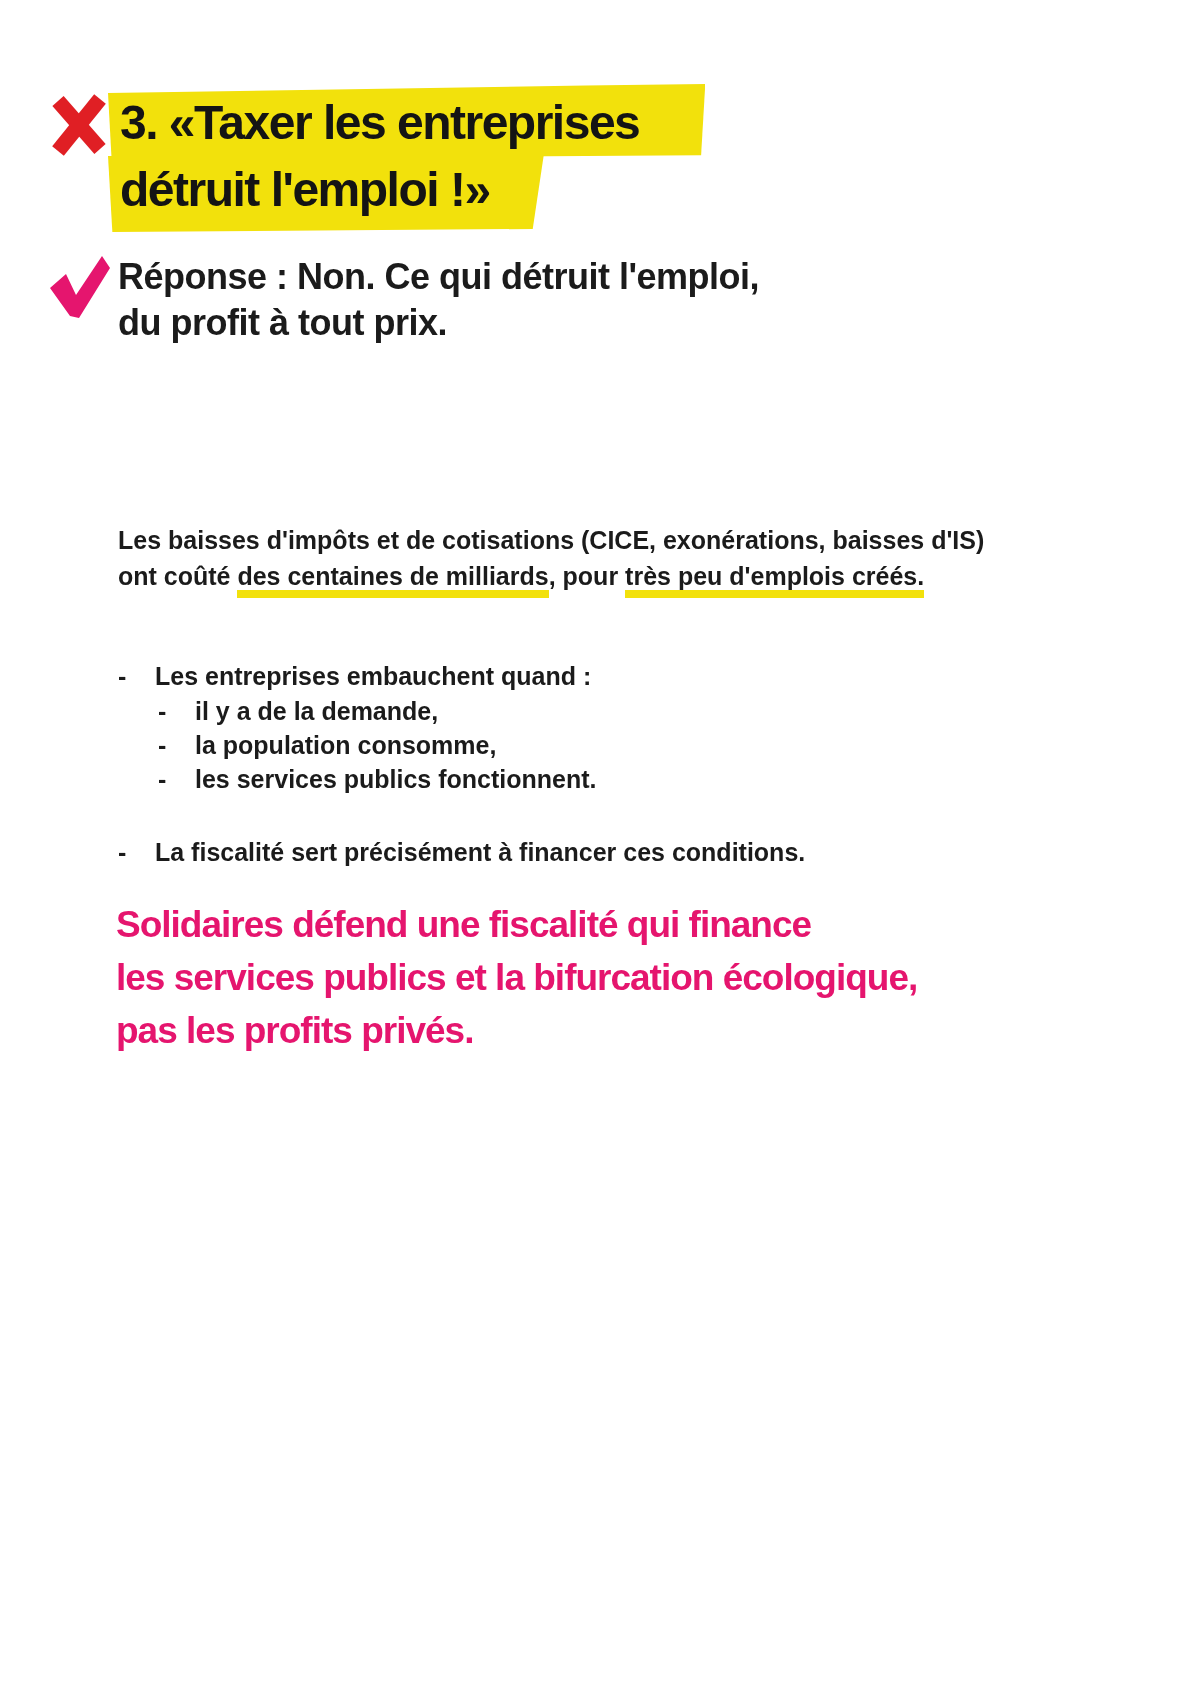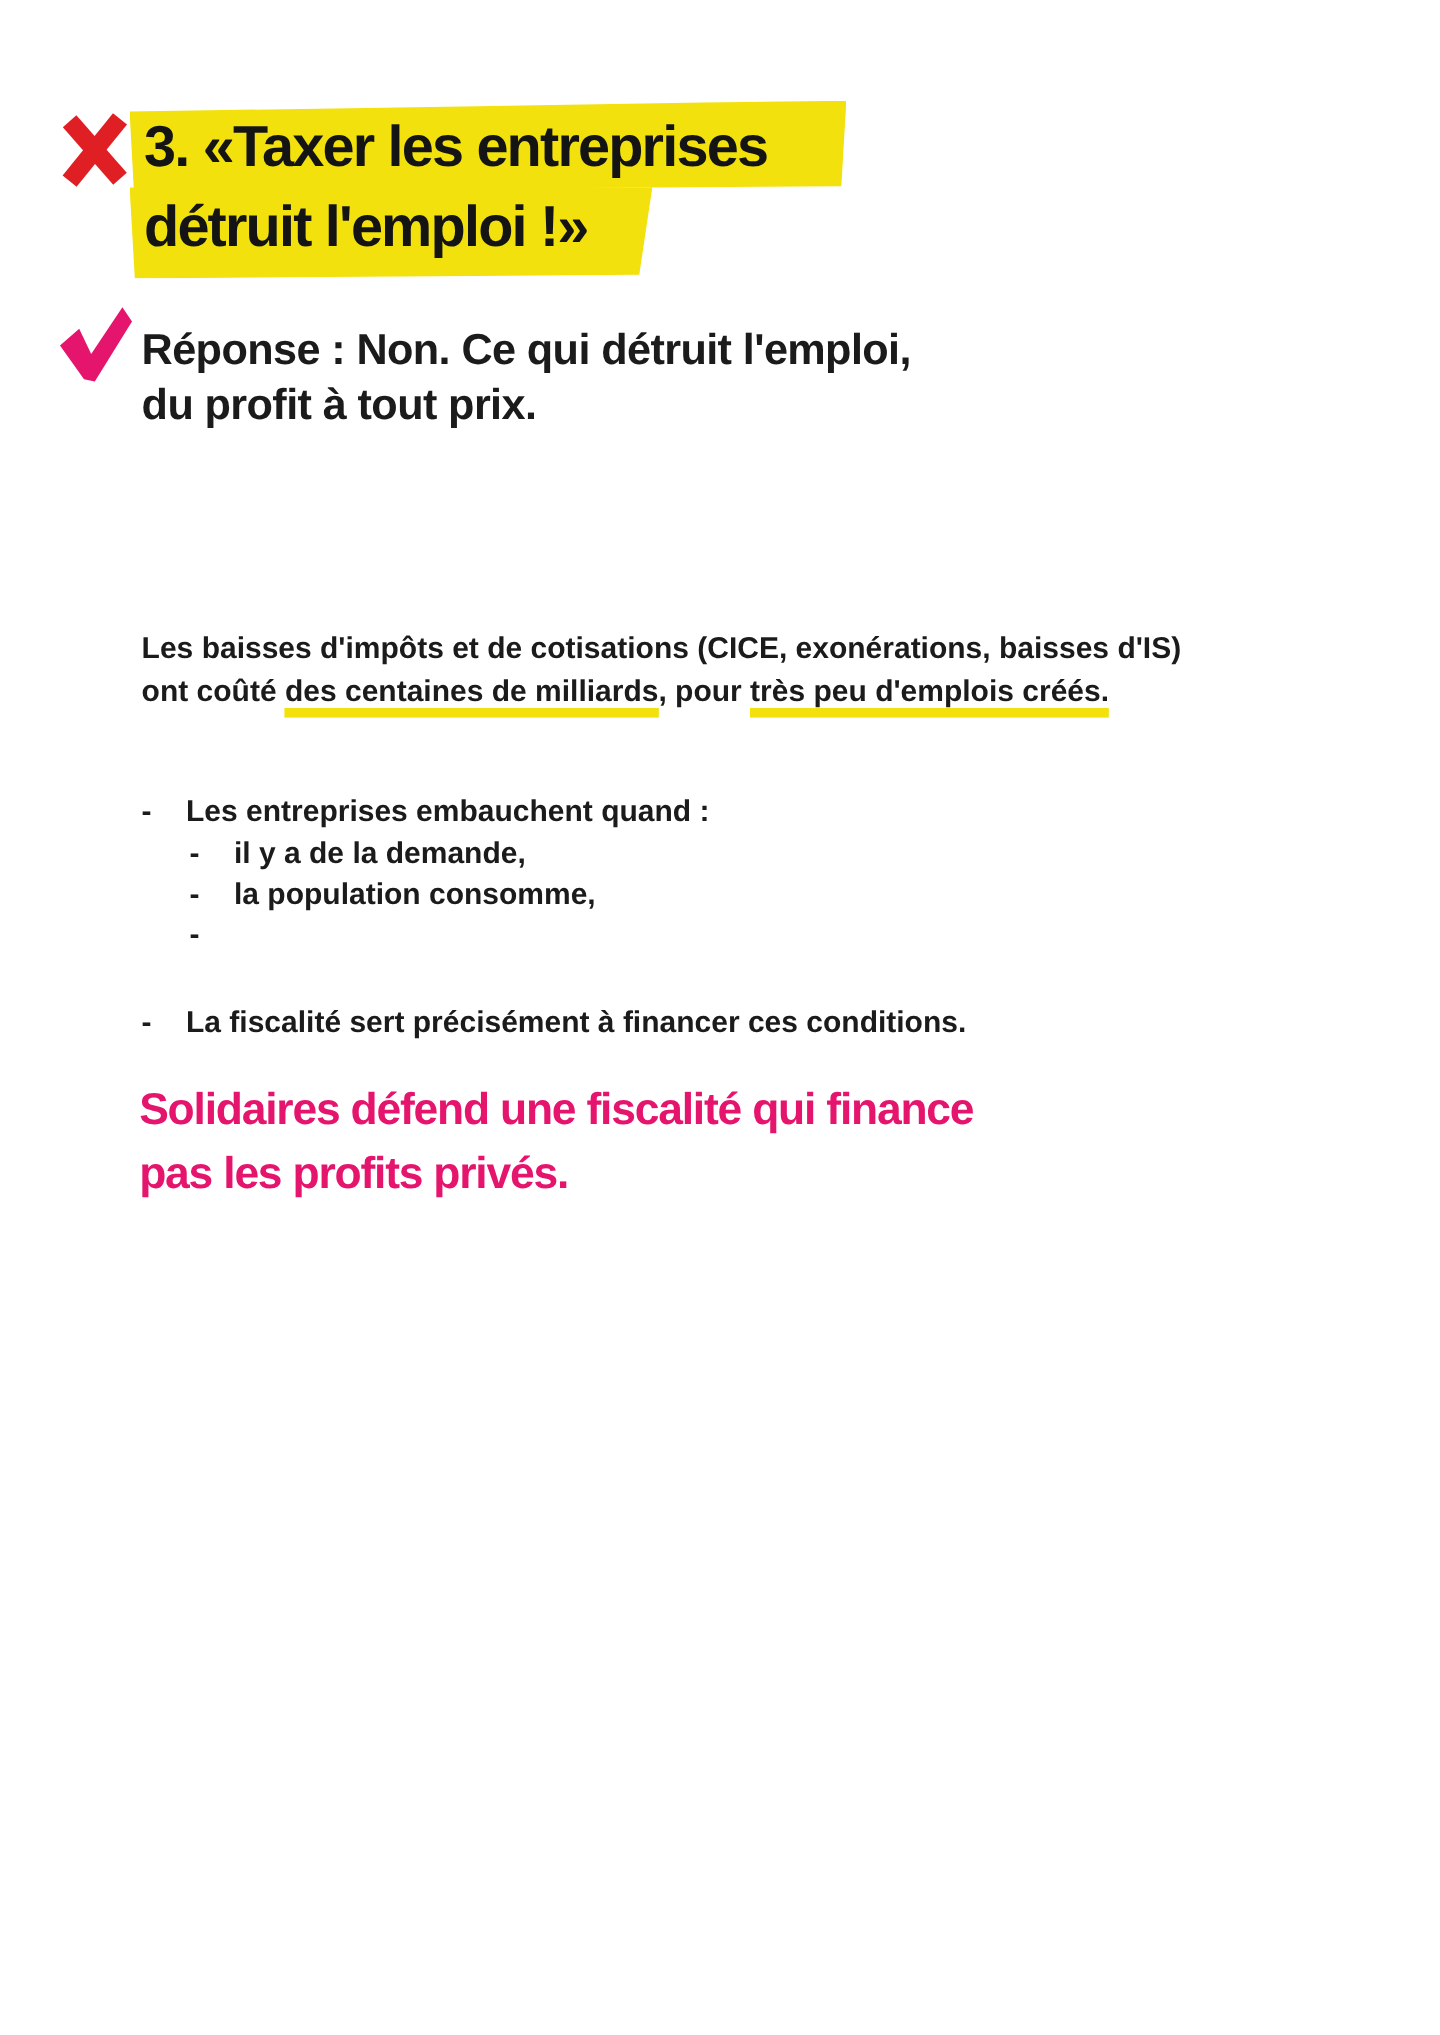--- a/index.html
+++ b/index.html
@@ -38,21 +38,21 @@
     background:var(--yellow);
     z-index:-1;
   }
   .hl1{left:108px;top:84px;padding:11px 66px 9px 12px;}
   .hl1::before{clip-path:polygon(0 12%,80% 2%,100% 0,99.3% 95%,0.6% 100%);}
   .hl2{left:108px;top:156px;padding:6px 54px 15px 12px;}
   .hl2::before{clip-path:polygon(0 0,100% 0,97.5% 96%,1% 100%);}
   
   .check-icon{position:absolute;left:46px;top:252px;width:64px;height:70px;}
   .answer{
-    position:absolute;left:118px;top:268px;width:900px;
+    position:absolute;left:118px;top:254px;width:900px;
     font-size:36px;font-weight:bold;line-height:46px;letter-spacing:-0.5px;
   }
   
   .quote{
     position:absolute;left:118px;top:424px;width:860px;
     font-size:25px;font-style:italic;font-weight:bold;line-height:36px;
   }
   .quote-link{
     color:var(--pink);
     border-bottom:3px solid var(--pink);
@@ -125,29 +125,31 @@
       <div class="brow">
         <span class="bdash">-</span>
         <span>il y a de la demande,</span>
       </div>
       <div class="brow">
         <span class="bdash">-</span>
         <span>la population consomme,</span>
       </div>
       <div class="brow">
         <span class="bdash">-</span>
+        <span>les services publics fonctionnent.</span>
       </div>
     </div>
   </div>
 
   <div class="blist blist-2">
     <div class="brow">
       <span class="bdash">-</span>
       <span>La fiscalité sert précisément à financer ces conditions.</span>
     </div>
   </div>
 
   <div class="conclusion">
     <div>Solidaires défend une fiscalité qui finance</div>
+    <div>les services publics et la bifurcation écologique,</div>
     <div>pas les profits privés.</div>
   </div>
 
 </div>
 
 </body></html>

